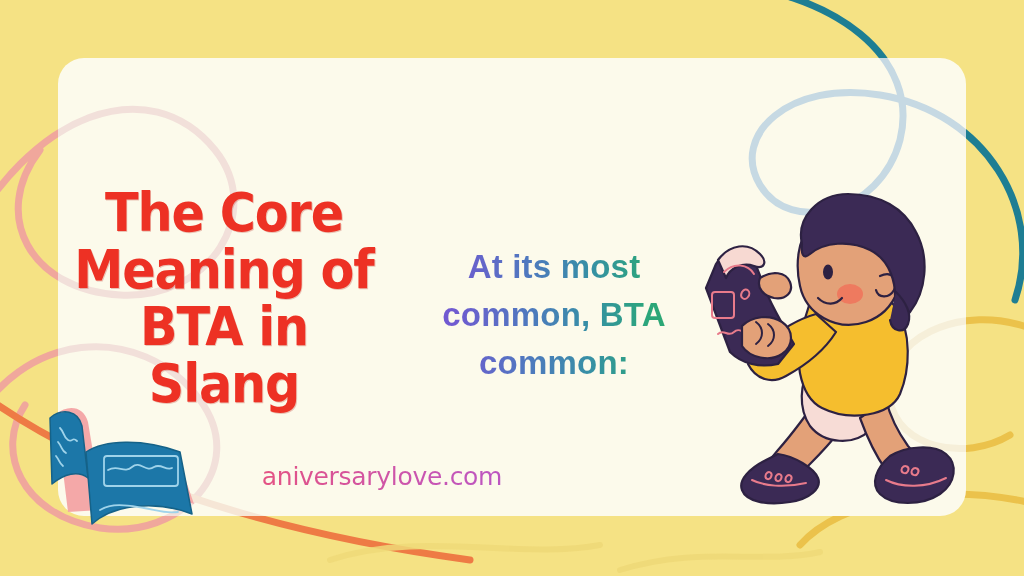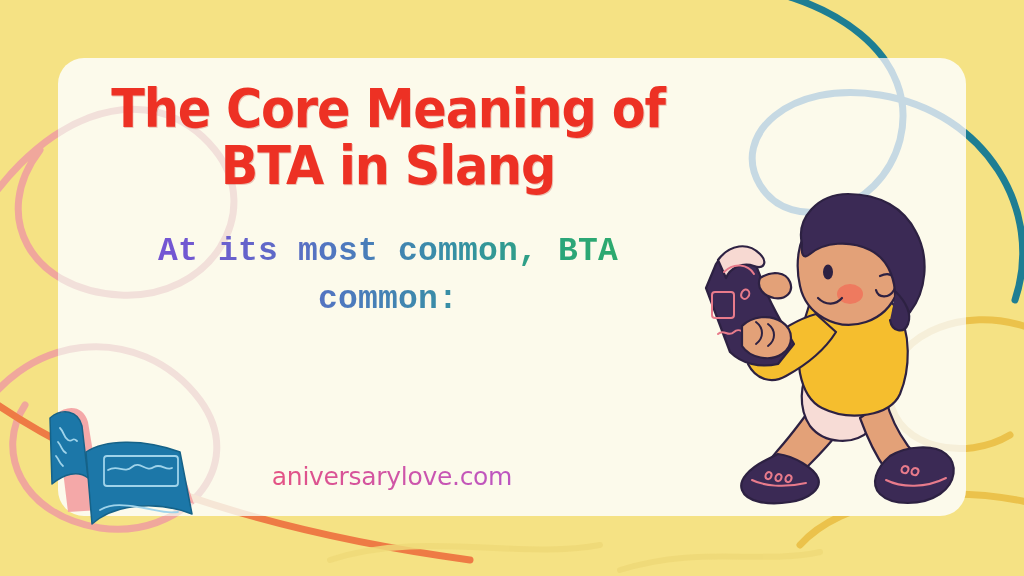--- a/index.html
+++ b/index.html
@@ -43,26 +43,26 @@
     position: absolute;
     inset: 0;
     border-radius: 26px;
     overflow: hidden;
     pointer-events: none;
   }
 
   
   .content {
     position: absolute;
-    left: 58px;
+    left: 48px;
     top: 58px;
     width: 660px;
     height: 458px;
     display: flex;
-    flex-direction: column;
+    flex-direction: row;
     align-items: center;
     justify-content: flex-start;
     padding-top: 22px;
     box-sizing: border-box;
   }
 
   .title {
     font-family: "DejaVu Sans", sans-serif;
     font-weight: 700;
     font-size: 53px;
@@ -74,21 +74,21 @@
     transform: scaleX(0.93);
     text-shadow: 1px 1px 0 rgba(180,30,20,0.25);
     width: 640px;
   }
 
   .subtitle {
     margin: 0;
     margin-top: 34px;
     width: 560px;
     text-align: center;
-    font-family: Liberation Mono, monospace;
+    font-family: Liberation Sans, sans-serif;
     font-weight: 700;
     font-size: 33px;
     line-height: 1.45;
     letter-spacing: 0.2px;
     background: linear-gradient(90deg,
                 #7A4FD6 0%,
                 #6F5BD0 18%,
                 #4E79BE 42%,
                 #3690A4 62%,
                 #2BA57B 80%,

